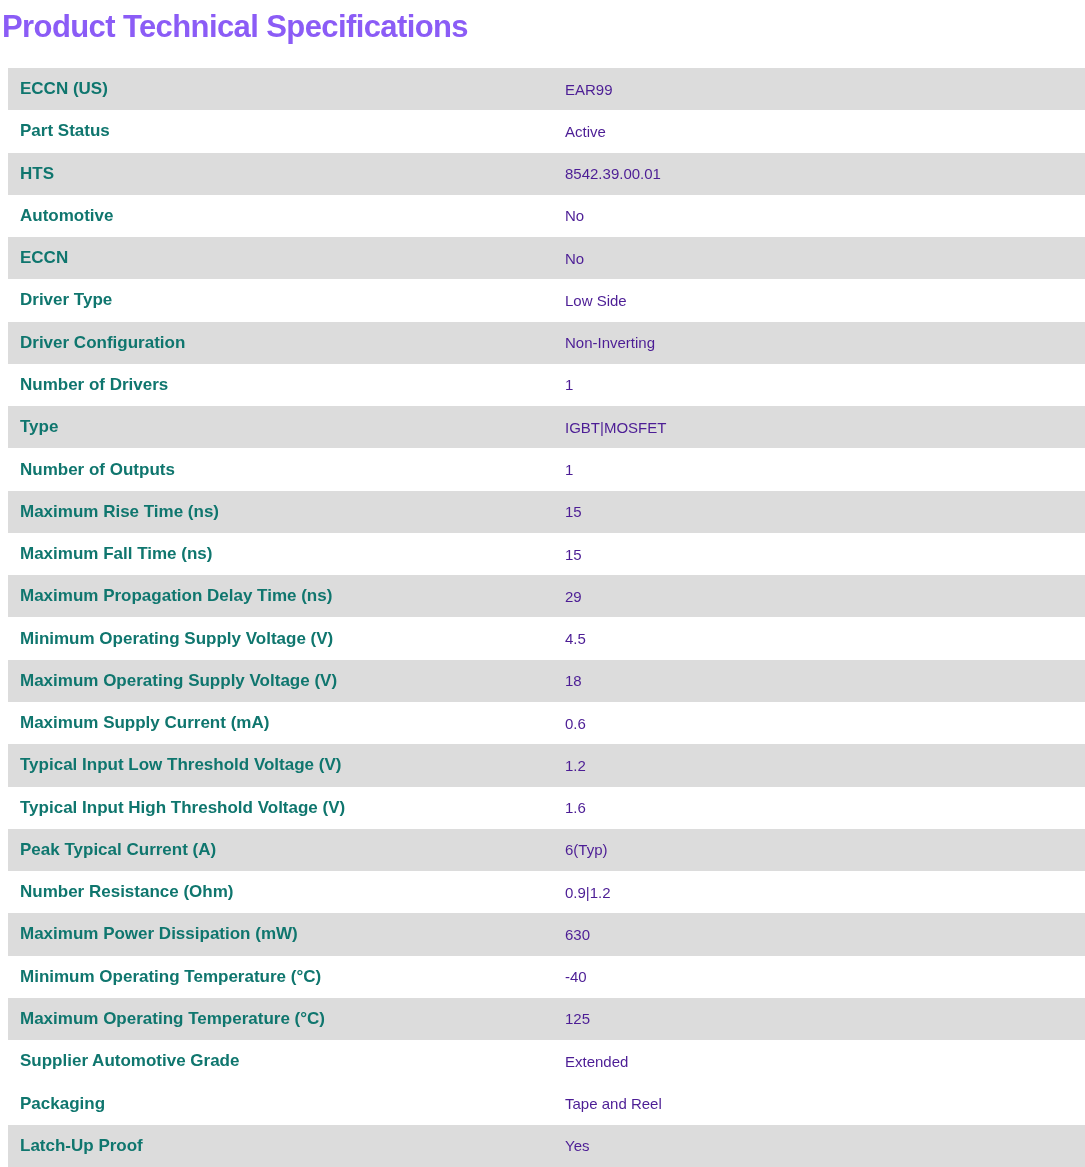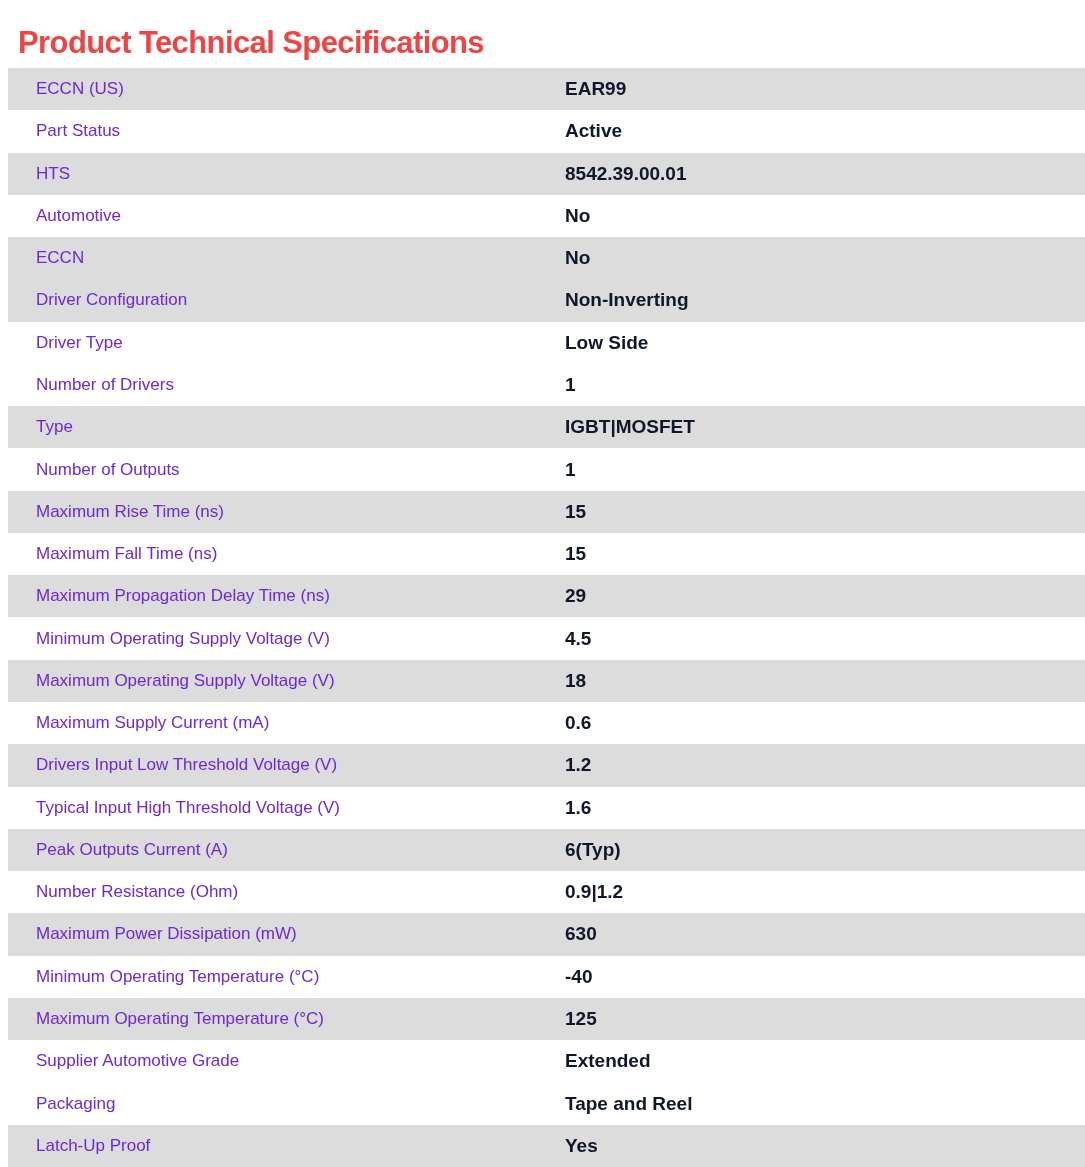--- a/index.html
+++ b/index.html
@@ -13,53 +13,53 @@
     width: 1085px;
     height: 1167px;
     overflow: hidden;
     background: #ffffff;
   }
   .header {
     height: 68px;
     padding: 8px 0 0 2px;
   }
   .page-title {
-    margin: 16px;
+    margin: 0;
     font-size: 31px;
     font-weight: 700;
     letter-spacing: -0.6px;
-    color: #ef4444;
+    color: #8b5cf6;
     line-height: 1.2;
   }
   .spec-table {
     margin-left: 8px;
     width: 1077px;
   }
   .spec-row {
     display: flex;
     align-items: center;
     height: 42.27px;
     background: #ffffff;
   }
   .spec-row.alt {
     background: #dcdcdc;
   }
   .spec-label {
     width: 557px;
-    padding-left: 28px;
+    padding-left: 12px;
     font-size: 17px;
-    font-weight: 400;
-    color: #6d28d9;
+    font-weight: 700;
+    color: #0f766e;
     white-space: nowrap;
   }
   .spec-value {
     flex: 1;
-    font-size: 19px;
-    font-weight: 700;
-    color: #0f172a;
+    font-size: 15px;
+    font-weight: 400;
+    color: #4c1d95;
     white-space: nowrap;
   }
 </style>
 </head>
 <body>
 
 <div class="page">
   <div class="header">
     <h1 class="page-title">Product Technical Specifications</h1>
   </div>
@@ -77,27 +77,27 @@
         <div class="spec-value">8542.39.00.01</div>
       </div>
       <div class="spec-row">
         <div class="spec-label">Automotive</div>
         <div class="spec-value">No</div>
       </div>
       <div class="spec-row alt">
         <div class="spec-label">ECCN</div>
         <div class="spec-value">No</div>
       </div>
+      <div class="spec-row">
+        <div class="spec-label">Driver Type</div>
+        <div class="spec-value">Low Side</div>
+      </div>
       <div class="spec-row alt">
         <div class="spec-label">Driver Configuration</div>
         <div class="spec-value">Non-Inverting</div>
-      </div>
-      <div class="spec-row">
-        <div class="spec-label">Driver Type</div>
-        <div class="spec-value">Low Side</div>
       </div>
       <div class="spec-row">
         <div class="spec-label">Number of Drivers</div>
         <div class="spec-value">1</div>
       </div>
       <div class="spec-row alt">
         <div class="spec-label">Type</div>
         <div class="spec-value">IGBT|MOSFET</div>
       </div>
       <div class="spec-row">
@@ -122,29 +122,29 @@
       </div>
       <div class="spec-row alt">
         <div class="spec-label">Maximum Operating Supply Voltage (V)</div>
         <div class="spec-value">18</div>
       </div>
       <div class="spec-row">
         <div class="spec-label">Maximum Supply Current (mA)</div>
         <div class="spec-value">0.6</div>
       </div>
       <div class="spec-row alt">
-        <div class="spec-label">Drivers Input Low Threshold Voltage (V)</div>
+        <div class="spec-label">Typical Input Low Threshold Voltage (V)</div>
         <div class="spec-value">1.2</div>
       </div>
       <div class="spec-row">
         <div class="spec-label">Typical Input High Threshold Voltage (V)</div>
         <div class="spec-value">1.6</div>
       </div>
       <div class="spec-row alt">
-        <div class="spec-label">Peak Outputs Current (A)</div>
+        <div class="spec-label">Peak Typical Current (A)</div>
         <div class="spec-value">6(Typ)</div>
       </div>
       <div class="spec-row">
         <div class="spec-label">Number Resistance (Ohm)</div>
         <div class="spec-value">0.9|1.2</div>
       </div>
       <div class="spec-row alt">
         <div class="spec-label">Maximum Power Dissipation (mW)</div>
         <div class="spec-value">630</div>
       </div>

